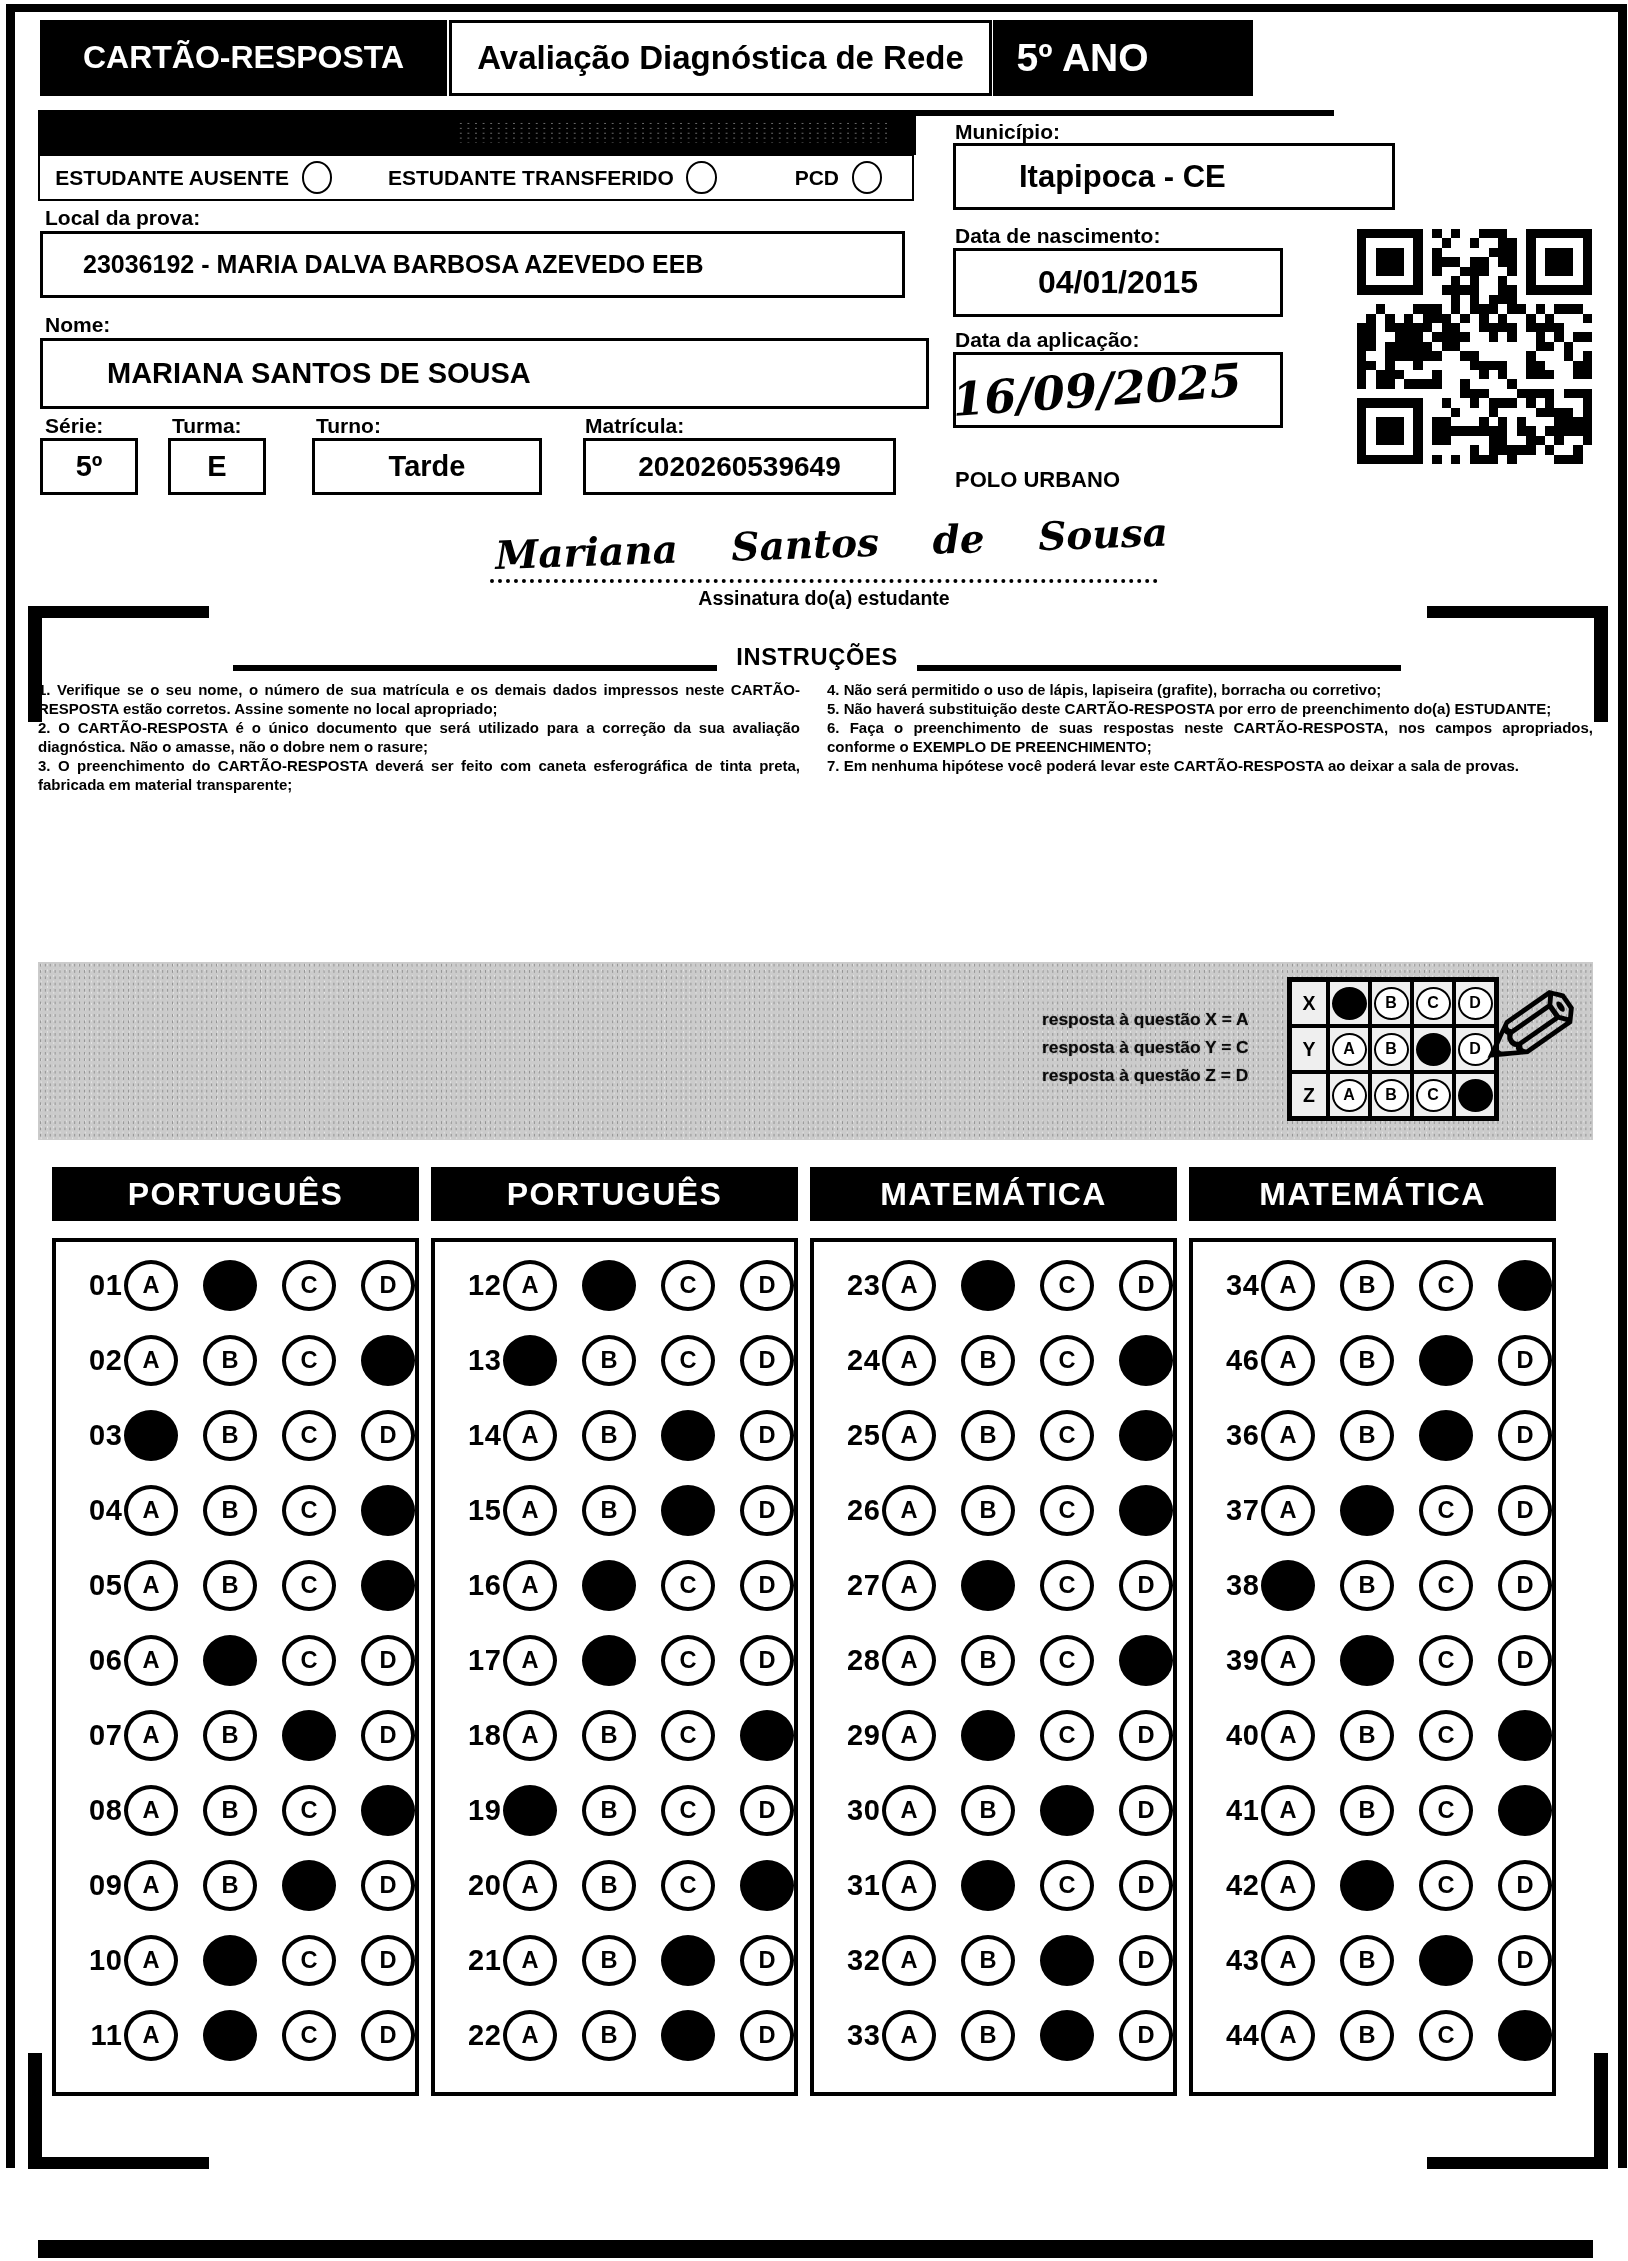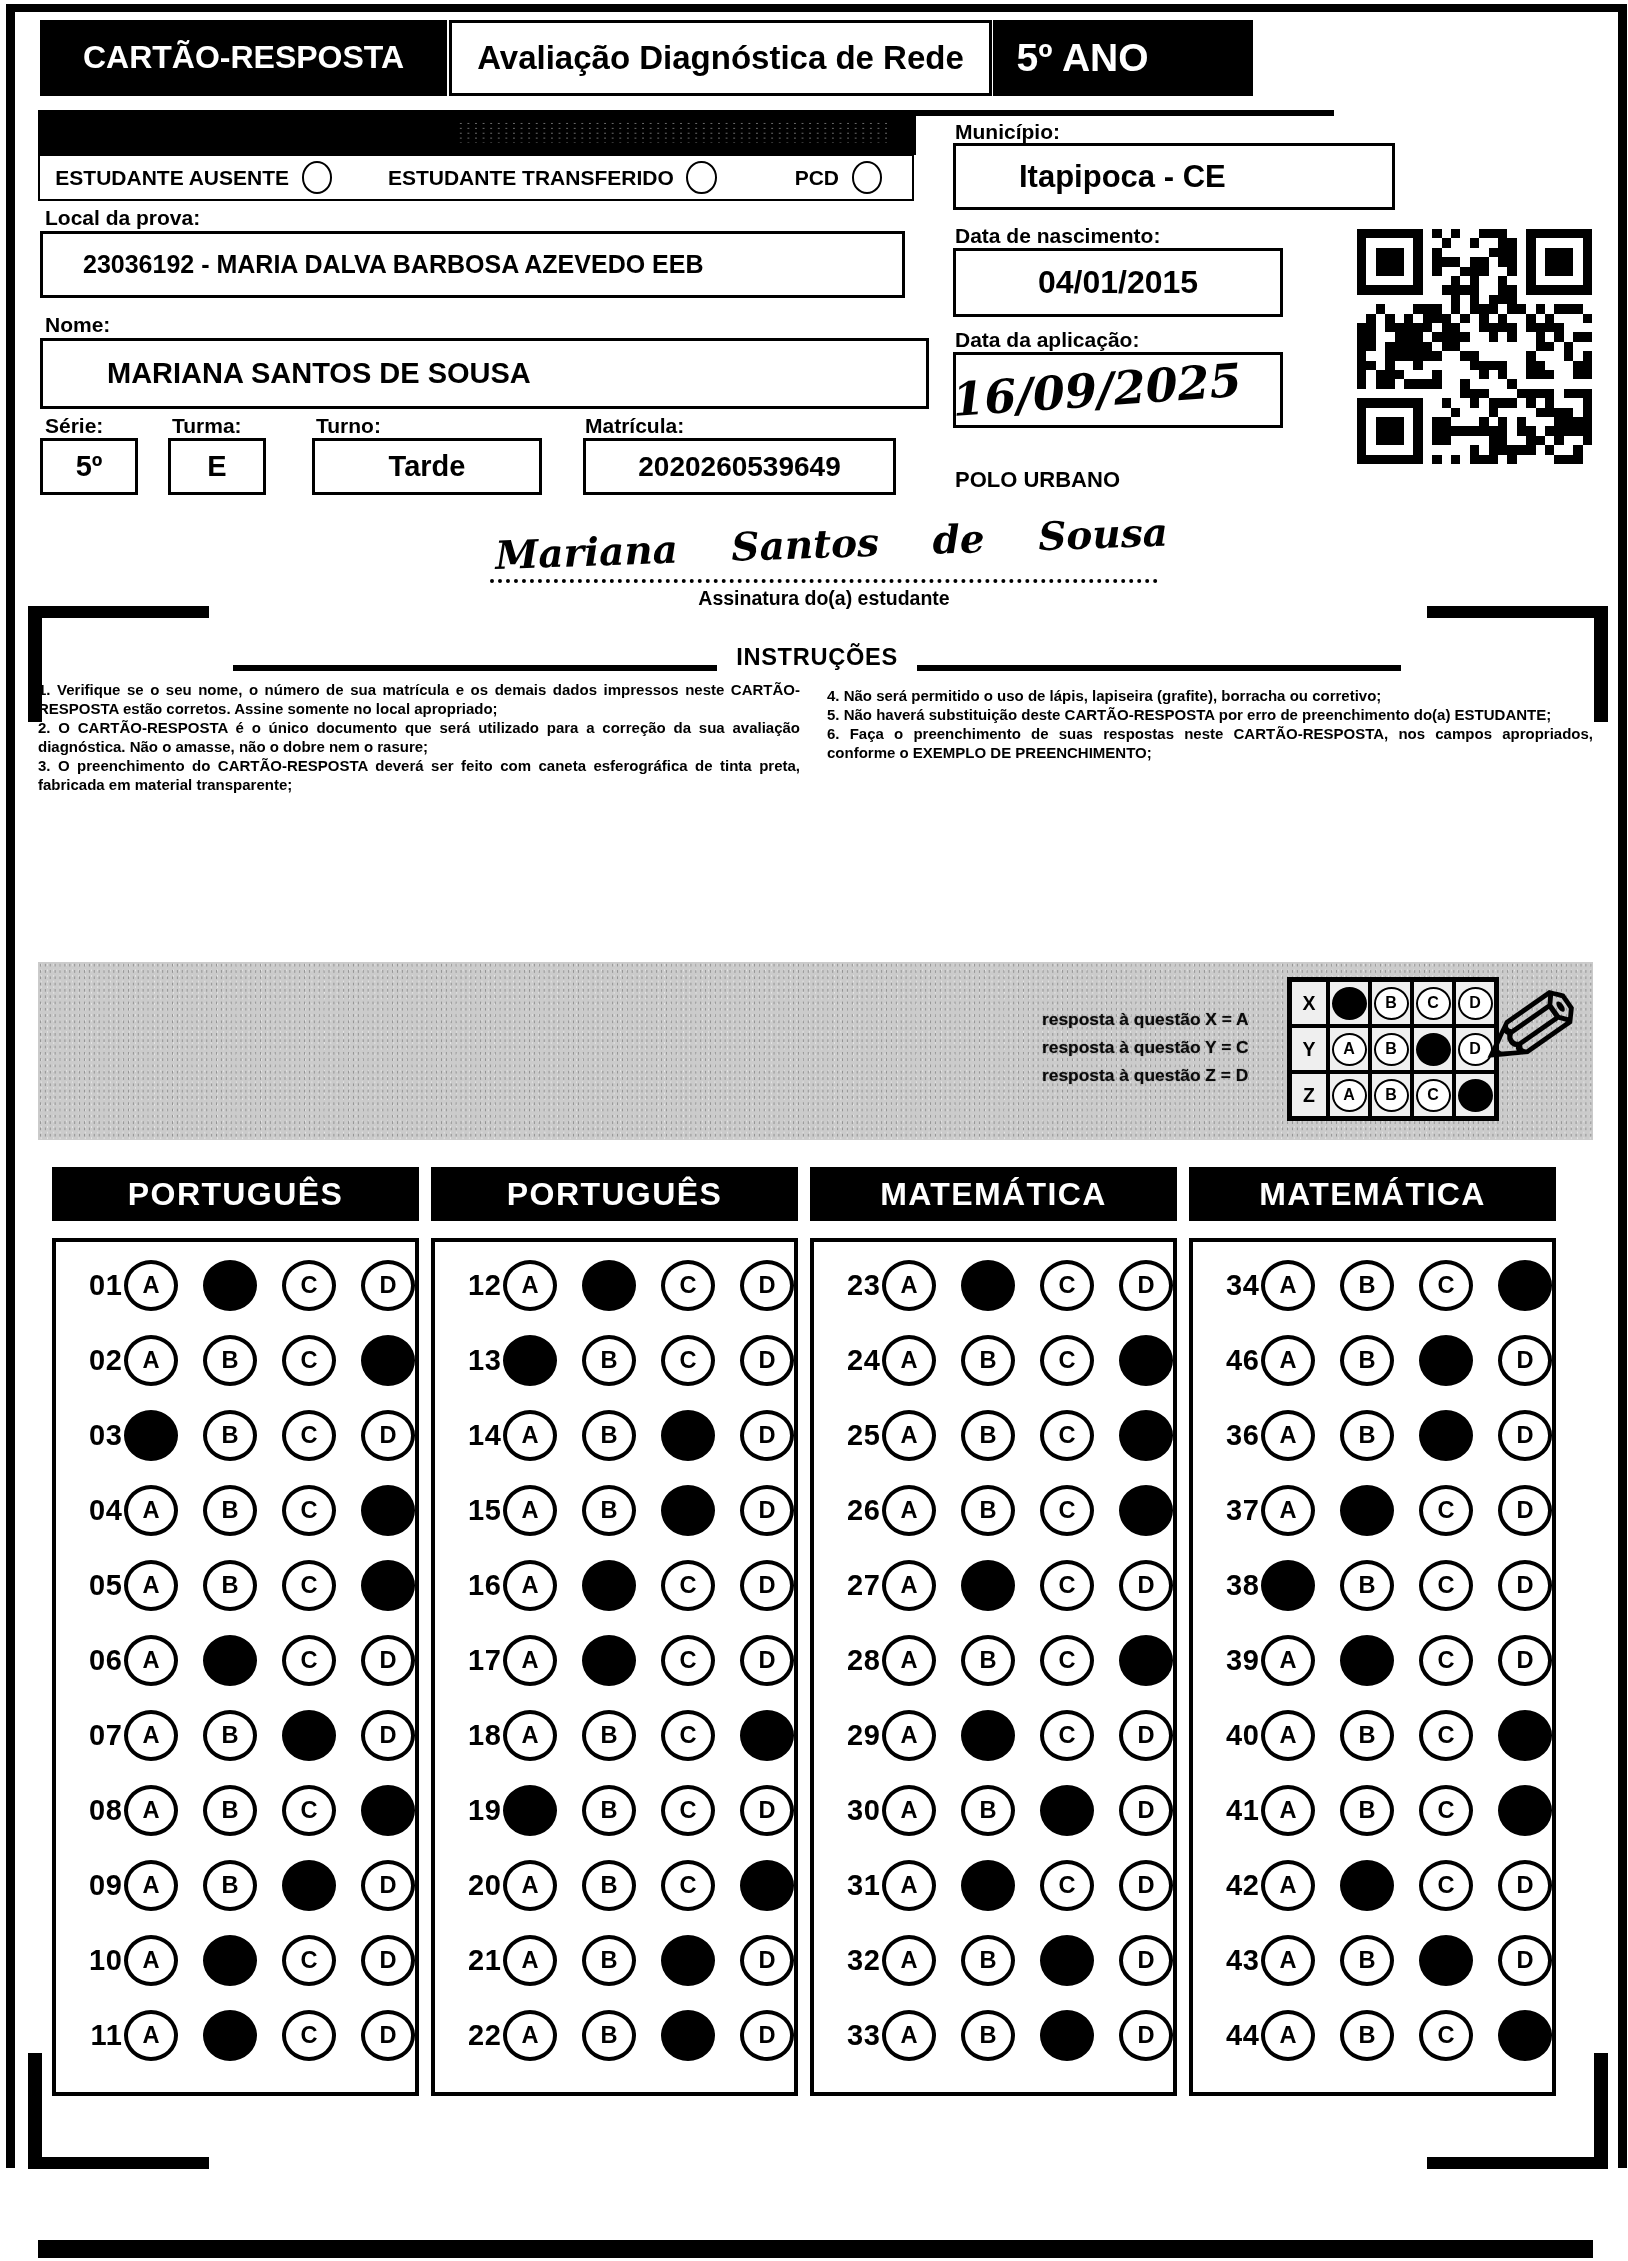--- a/index.html
+++ b/index.html
@@ -383,24 +383,25 @@
   <div class="abs inst-head" style="left:233px;top:644px;width:1168px;">
     <div class="inst-rule"></div>
     <div class="inst-title">INSTRUÇÕES</div>
     <div class="inst-rule"></div>
   </div>
   <div class="abs inst-col" style="left:38px;top:680px;width:762px;">
     <p>1. Verifique se o seu nome, o número de sua matrícula e os demais dados impressos neste CARTÃO-RESPOSTA estão corretos. Assine somente no local apropriado;</p>
     <p>2. O CARTÃO-RESPOSTA é o único documento que será utilizado para a correção da sua avaliação diagnóstica. Não o amasse, não o dobre nem o rasure;</p>
     <p>3. O preenchimento do CARTÃO-RESPOSTA deverá ser feito com caneta esferográfica de tinta preta, fabricada em material transparente;</p>
   </div>
-  <div class="abs inst-col" style="left:827px;top:680px;width:766px;margin-top:6px;">
+  <div class="abs inst-col" style="left:827px;top:680px;width:766px;">
     <p>4. Não será permitido o uso de lápis, lapiseira (grafite), borracha ou corretivo;</p>
     <p>5. Não haverá substituição deste CARTÃO-RESPOSTA por erro de preenchimento do(a) ESTUDANTE;</p>
     <p>6. Faça o preenchimento de suas respostas neste CARTÃO-RESPOSTA, nos campos apropriados, conforme o EXEMPLO DE PREENCHIMENTO;</p>
+    <p>7. Em nenhuma hipótese você poderá levar este CARTÃO-RESPOSTA ao deixar a sala de provas.</p>
   </div>
 
   <div class="abs grayband" style="left:38px;top:962px;width:1555px;height:178px;">
     <div class="legend" style="position:absolute;left:976px;top:43px;width:278px;">resposta à questão X = A
 resposta à questão Y = C
 resposta à questão Z = D</div>
     <div id="exgrid" class="exgrid" style="position: absolute; left: 1249px; top: 15.3px; grid-template-columns: 38px repeat(4, 42px);">
         <div class="excell exlabel" style="height: 42px;">X</div>
         <div class="excell" style="height: 42px;">
           <div class="exbubble filled">A</div>

